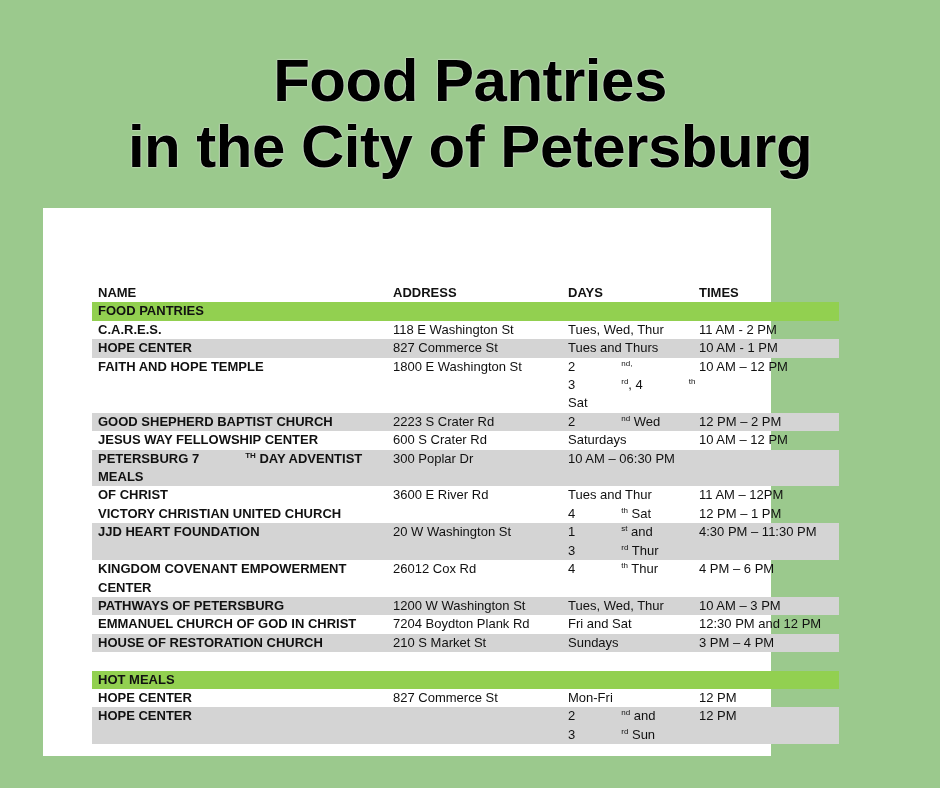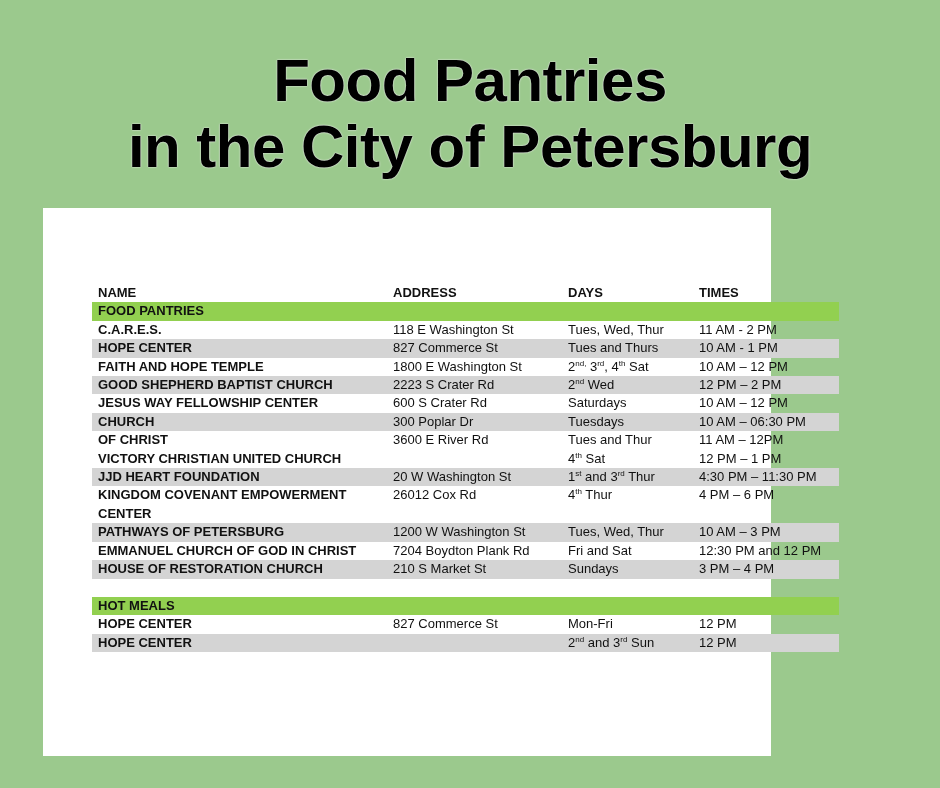--- a/index.html
+++ b/index.html
@@ -44,21 +44,21 @@
     .row.alt { background: #d4d4d4; }
     .row.section { background: #92d050; font-weight: bold; }
     .row.header { font-weight: bold; }
     .row.spacer { height: 18.4px; }
     .c-name { width: 301px; padding-left: 6px; box-sizing: border-box; font-weight: bold; }
     .c-addr { width: 175px; }
     .c-days { width: 131px; }
     .c-time { flex: 1; }
     .row.header .c-name, .row.header .c-addr, .row.header .c-days, .row.header .c-time { font-weight: bold; }
     .cell-lines span { display: block; }
-    sup { font-size: 8px; line-height: 0; vertical-align: 5px; }
+    sup { font-size: 8px; line-height: 0; vertical-align: 5px; padding-left: 46px; }
   </style>
 </head>
 <body>
 
 <div class="title">
   <span class="line">Food Pantries</span>
   <span class="line">in the City of Petersburg</span>
 </div>
 
 <div class="panel">
@@ -105,24 +105,24 @@
 
     <div class="row">
       <div class="c-name">JESUS WAY FELLOWSHIP CENTER</div>
       <div class="c-addr">600 S Crater Rd</div>
       <div class="c-days">Saturdays</div>
       <div class="c-time">10 AM – 12 PM</div>
     </div>
 
     <div class="row alt">
       <div class="c-name cell-lines">
-        <span>CHURCH</span>
+        <span><span style="display:inline">PETERSBURG 7</span><sup>TH</sup><span style="display:inline"> DAY ADVENTIST</span></span>
+        <span>MEALS</span>
       </div>
       <div class="c-addr">300 Poplar Dr</div>
-      <div class="c-days">Tuesdays</div>
       <div class="c-time">10 AM – 06:30 PM</div>
     </div>
 
     <div class="row">
       <div class="c-name cell-lines">
         <span>OF CHRIST</span>
         <span>VICTORY CHRISTIAN UNITED CHURCH</span>
       </div>
       <div class="c-addr">3600 E River Rd</div>
       <div class="c-days cell-lines">

